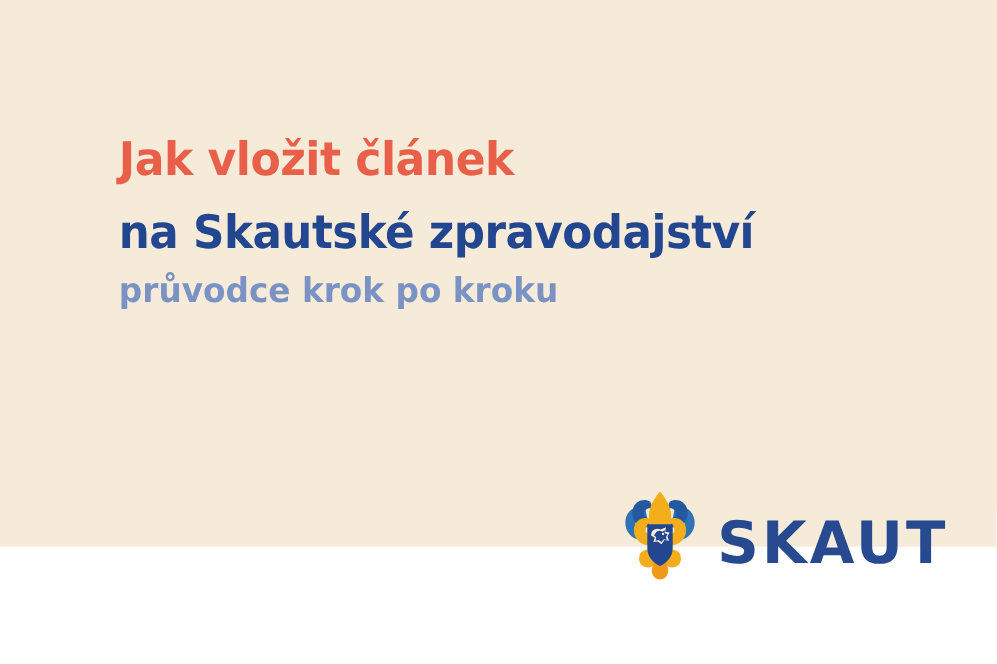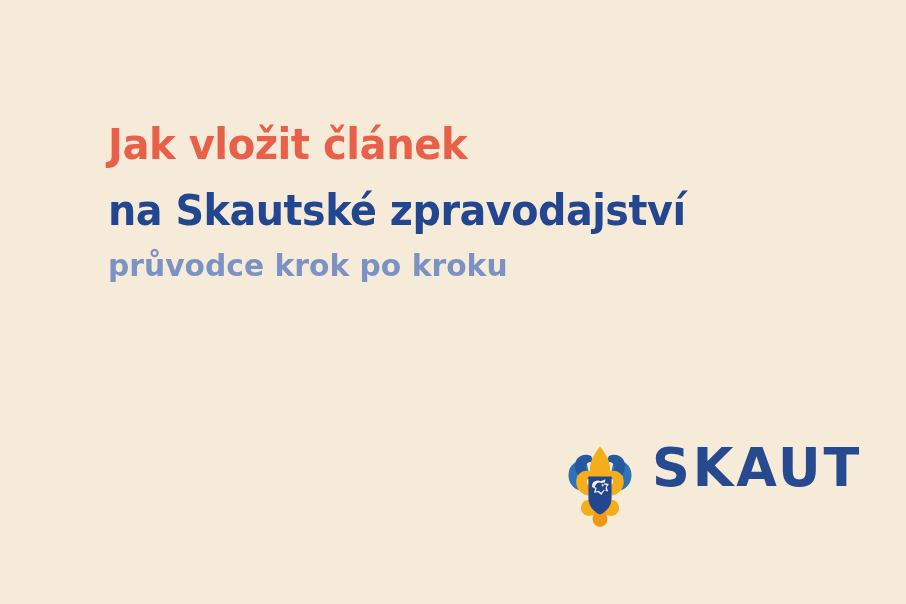--- a/index.html
+++ b/index.html
@@ -10,21 +10,21 @@
   body {
     width: 906px;
     height: 604px;
     overflow: hidden;
     font-family: "Liberation Sans", sans-serif;
   }
 
   #slide {
     position: relative;
     width: 906px;
-    height: 604px;
+    height: 497px;
     background: #F6EBD9;
     box-sizing: border-box;
   }
 
   
   #title-block {
     position: absolute;
     left: 108px;
     top: 118px;
     width: 700px;
@@ -66,21 +66,21 @@
     transform: scaleX(0.96);
     transform-origin: left center;
   }
 
   
   #logo-lockup {
     position: absolute;
     left: 566px;
     top: 441px;
     display: flex;
-    align-items: flex-start;
+    align-items: flex-end;
     gap: 18px;
   }
 
   #logo-emblem {
     width: 68px;
     height: 86px;
     display: block;
     flex: 0 0 auto;
   }
 

